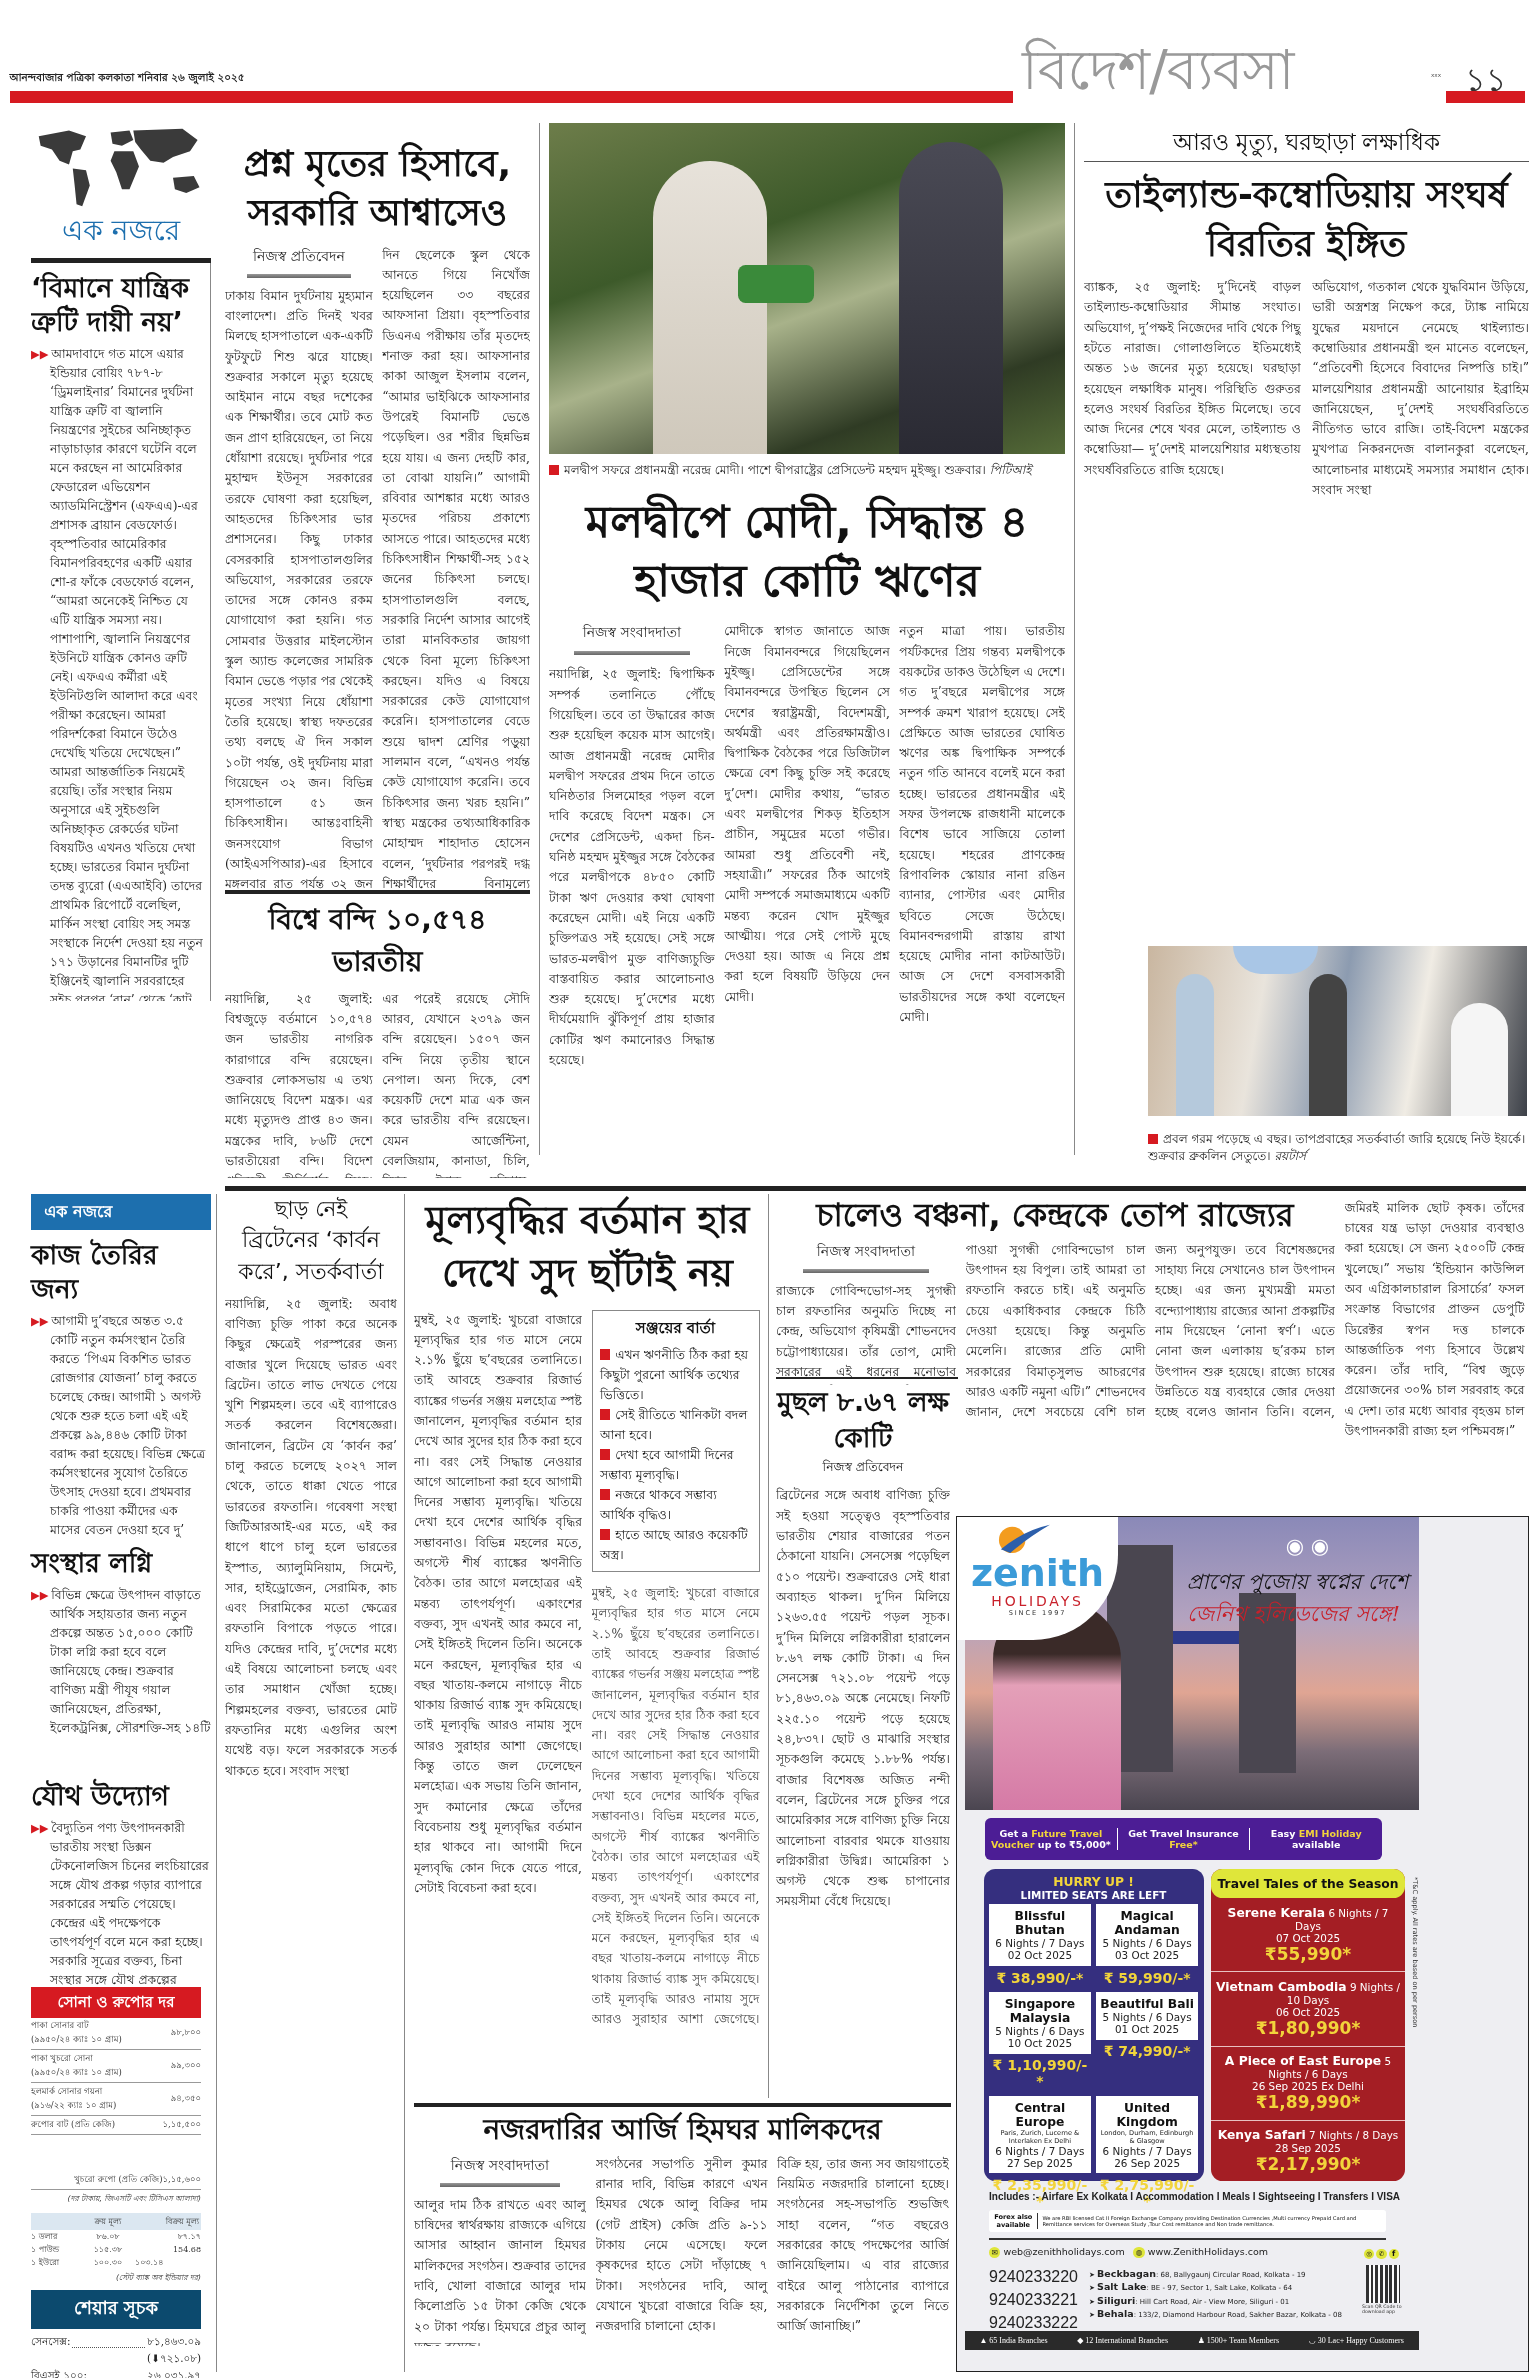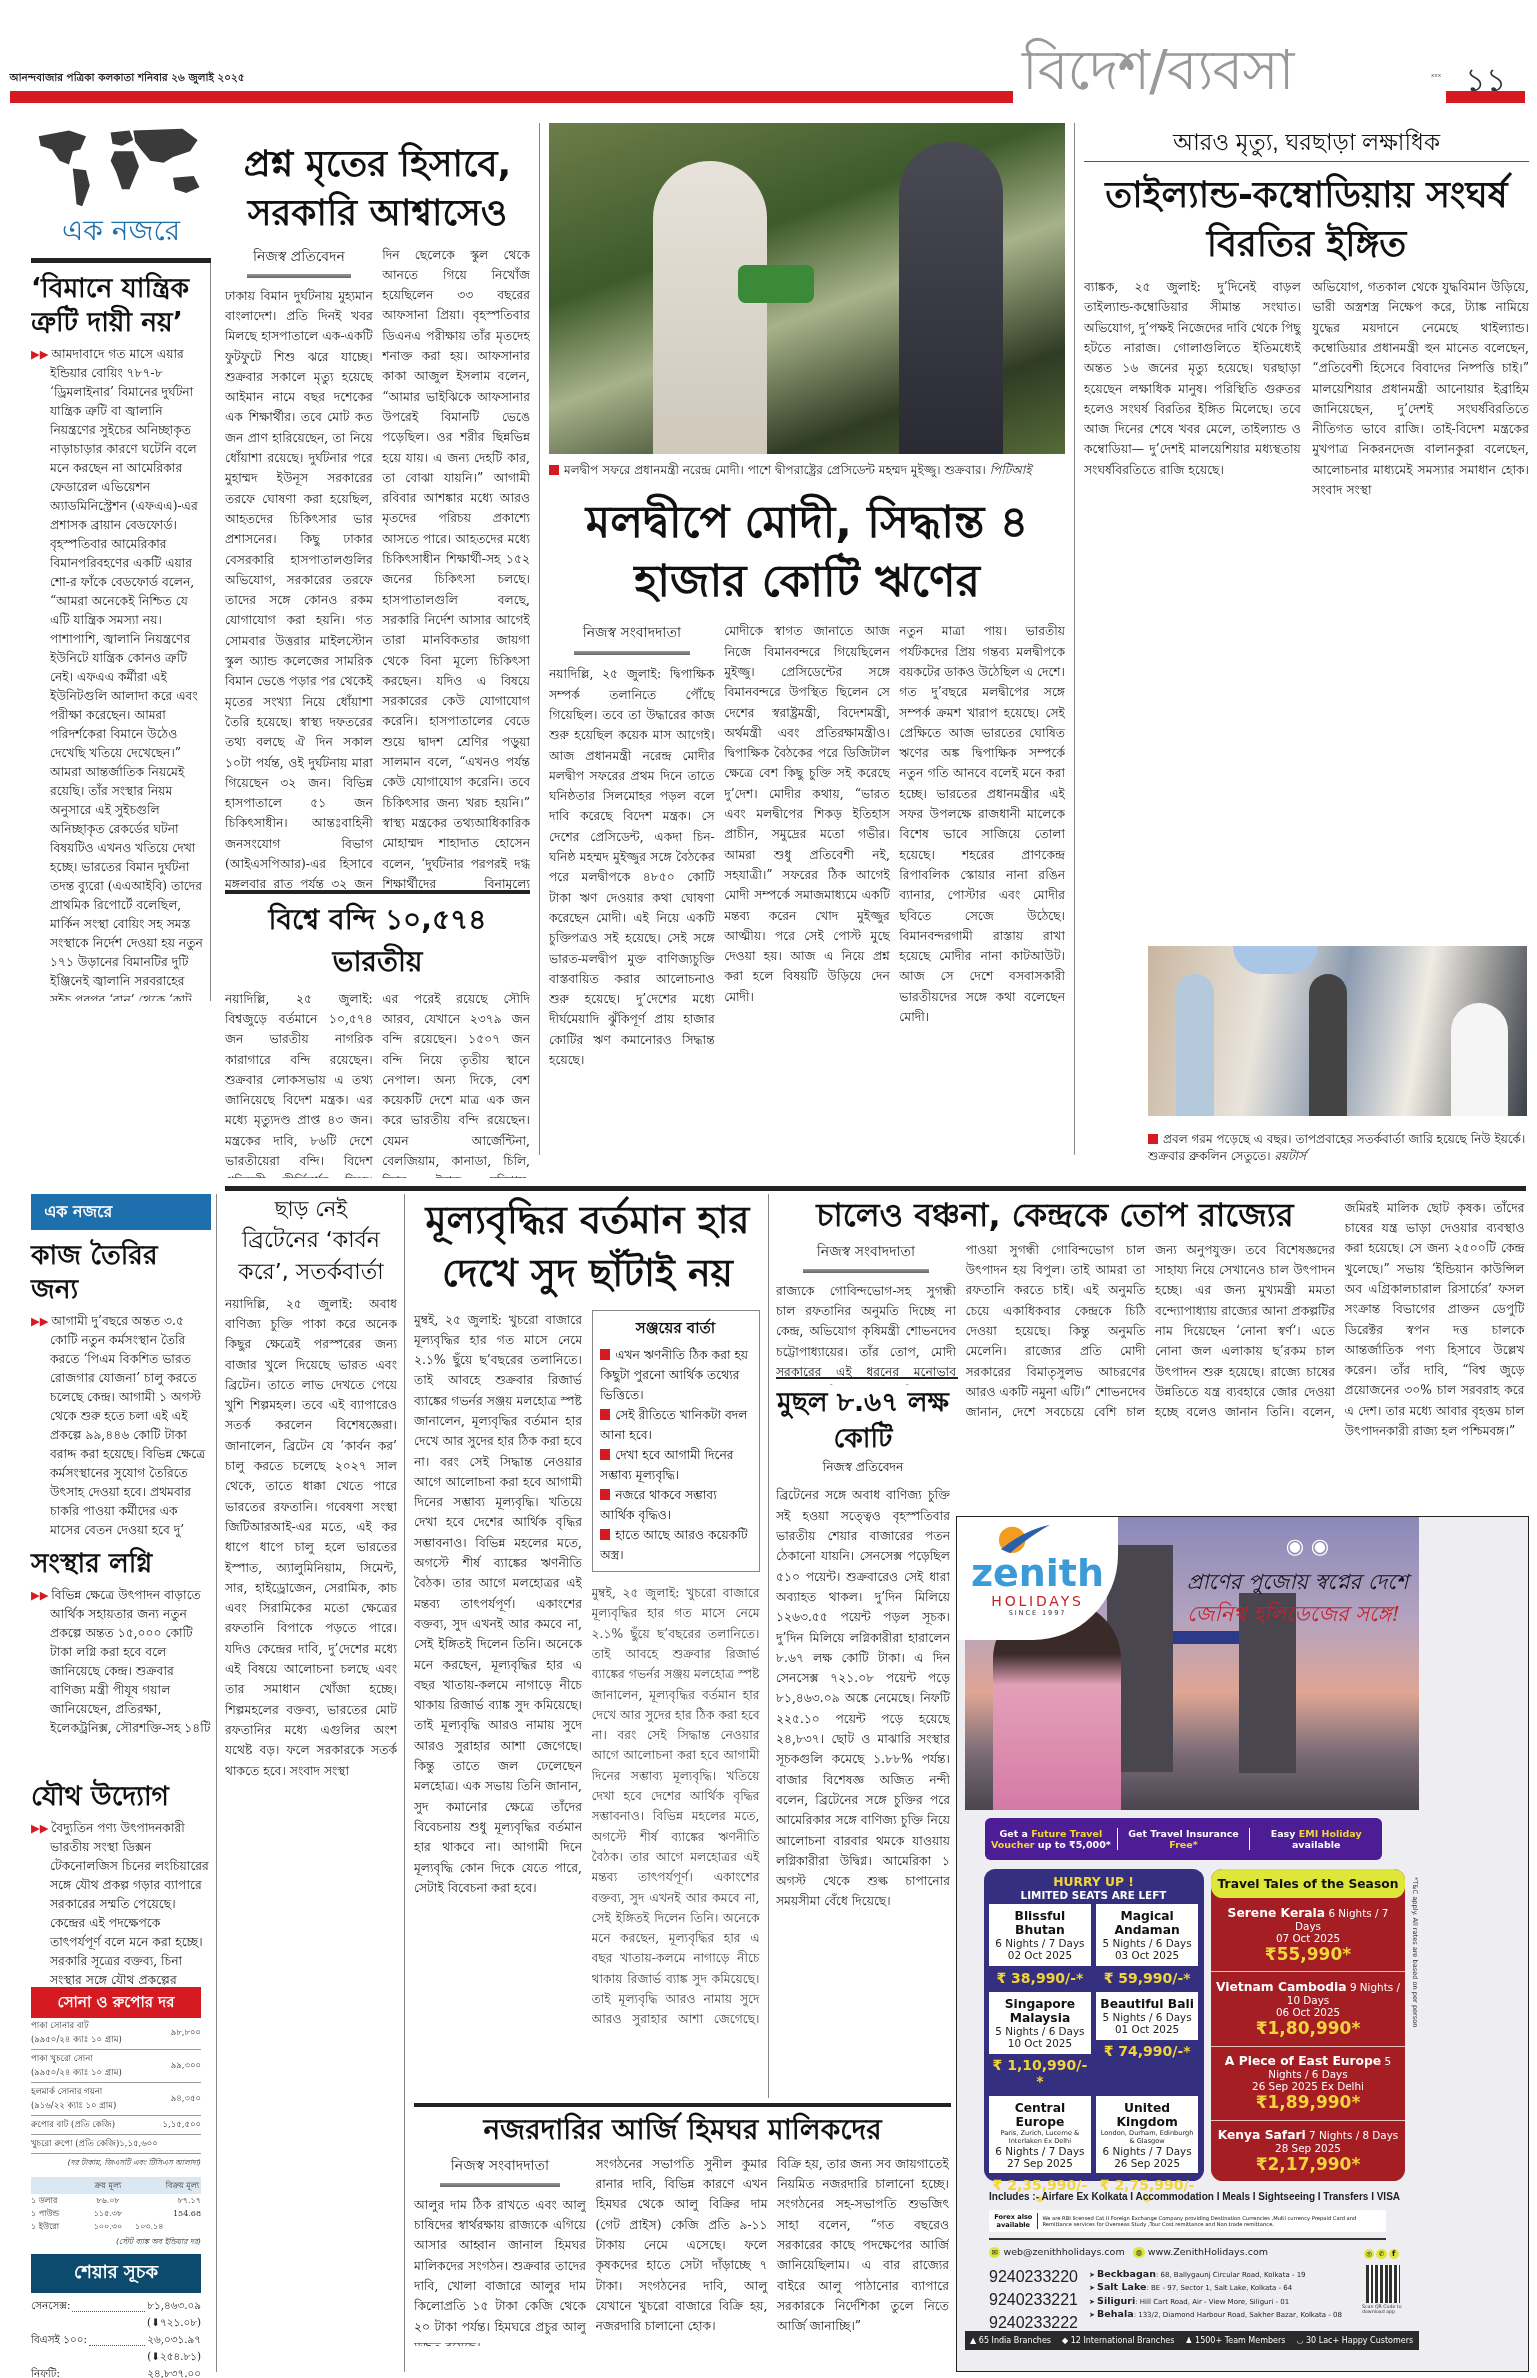--- a/index.html
+++ b/index.html
@@ -158,21 +158,21 @@
         </div>
         <div>৯৪,৩৫০</div>
       </div>
       <div style="display: flex; justify-content: space-between; align-items: center; border-bottom: 0.9px solid rgb(153, 153, 153); padding: 1.9px 0px;">
         <div>
           <div>রুপোর বাট (প্রতি কেজি)</div>
           <div></div>
         </div>
         <div>১,১৫,৫০০</div>
       </div>
-      <div style="display: flex; justify-content: flex-start; align-items: center; border-bottom: 0.9px solid rgb(153, 153, 153); padding: 1.9px 0px;">
+      <div style="display: flex; justify-content: flex-end; align-items: center; border-bottom: 0.9px solid rgb(153, 153, 153); padding: 1.9px 0px; margin-top: 36px;">
         <div>
           <div>খুচরো রুপো (প্রতি কেজি)</div>
           <div></div>
         </div>
         <div>১,১৫,৬০০</div>
       </div>
     </div>
   <div style="font-size:7.6px;font-style:italic;text-align:right;color:#333;margin:2.8px 0 7.6px;">(দর টাকায়, জিএসটি এবং টিসিএস আলাদা)</div>
   <table style="width:100%;border-collapse:collapse;font-family:'DejaVu Serif',serif;font-size:8px;color:#333;">
     <thead>
@@ -411,20 +411,20 @@
       <div><span>➤ </span><b style="font-size:9.5px">Siliguri</b><span>: Hill Cart Road, Air - View More, Siliguri - 01</span></div>
       <div><span>➤ </span><b style="font-size:9.5px">Behala</b><span>: 133/2, Diamond Harbour Road, Sakher Bazar, Kolkata - 08</span></div>
     </div>
   <div class="abs" style="left:407px;top:732px;display:flex;gap:1.9px;">
     <span style="width:10.4px;height:10.4px;border-radius:5.7px;background:#dfe63a;font-size:6.6px;text-align:center;line-height:10.4px;">◎</span>
     <span style="width:10.4px;height:10.4px;border-radius:5.7px;background:#dfe63a;font-size:6.6px;text-align:center;line-height:10.4px;">✆</span>
     <span style="width:10.4px;height:10.4px;border-radius:5.7px;background:#dfe63a;font-size:7.6px;font-weight:bold;text-align:center;line-height:10.4px;">f</span>
   </div>
   <div class="abs" style="left:409px;top:748px;width:34px;height:38px;background:repeating-linear-gradient(90deg,#111 0 2.8px,#fff 2.8px 4.7px),#fff;opacity:0.85;"></div>
   <div class="abs" style="left:405px;top:787px;width:44px;font-size:4.7px;color:#333;">Scan QR Code to download app</div>
-  <div class="abs" style="left:7.6px;top:814px;width:454px;height:19px;background:#2a2a2a;color:#fff;font-size:8px;display:flex;justify-content:space-around;align-items:center;">
+  <div class="abs" style="left:7.6px;top:814px;width:454px;height:19px;background:#2a2a2a;color:#fff;font-size:8px;display:flex;justify-content:space-around;align-items:center;font-family:Liberation Serif, serif;">
     <span><span>▲ </span><span>65 India Branches</span></span>
     <span><span>◆ </span><span>12 International Branches</span></span>
     <span><span>♟ </span><span>1500+ Team Members</span></span>
     <span><span>◡ </span><span>30 Lac+ Happy Customers</span></span>
   </div>
 </div>
 
 
 </body></html>

